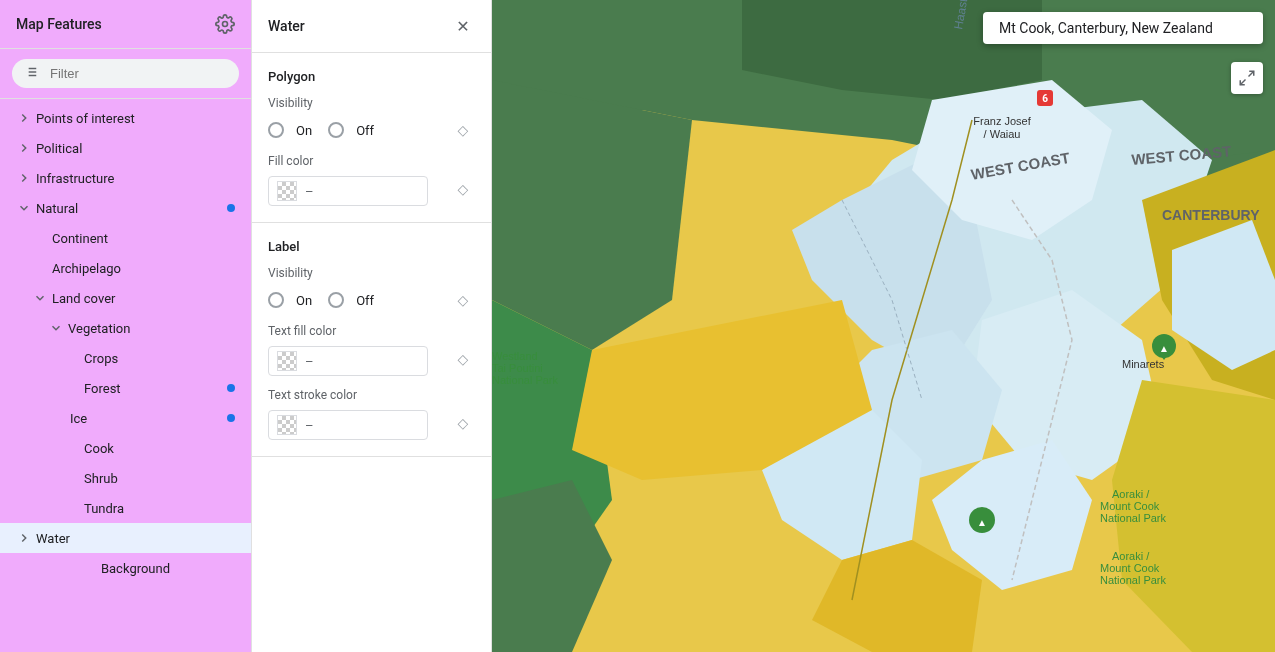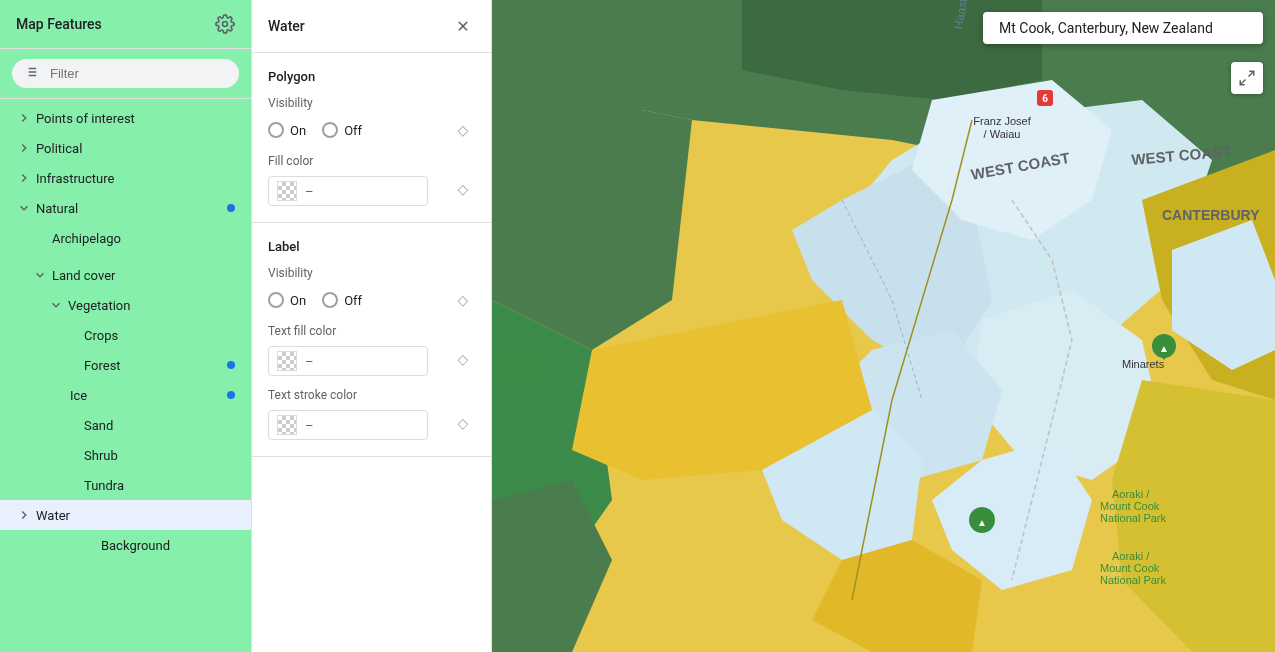--- a/index.html
+++ b/index.html
@@ -2,21 +2,21 @@
 <html><head>
   <meta charset="utf-8">
   <style>
     * { box-sizing: border-box; margin: 0; padding: 0; }
     body { font-family: 'Roboto', Arial, sans-serif; font-size: 13px; display: flex; height: 652px; width: 1275px; overflow: hidden; background: #fff; }
 
     
     .sidebar {
       width: 252px;
       min-width: 252px;
-      background: #86efac;
+      background: #f0abfc;
       border-right: 1px solid #e0e0e0;
       display: flex;
       flex-direction: column;
       height: 652px;
       overflow-y: auto;
     }
 
     .sidebar-header {
       display: flex;
       align-items: center;
@@ -145,21 +145,21 @@
     
     .radio-group {
       display: flex;
       align-items: center;
       gap: 16px;
       margin-bottom: 0;
     }
     .radio-option {
       display: flex;
       align-items: center;
-      gap: 6px;
+      gap: 12px;
       cursor: pointer;
     }
     .radio-circle {
       width: 16px;
       height: 16px;
       border-radius: 50%;
       border: 2px solid #9aa0a6;
       display: flex;
       align-items: center;
       justify-content: center;
@@ -323,23 +323,27 @@
         <span class="chevron">
           <svg width="14" height="14" viewBox="0 0 24 24" fill="none" stroke="#5f6368" stroke-width="2.5">
             <polyline points="6 9 12 15 18 9"></polyline>
           </svg>
         </span>
         <span class="label">Natural</span>
         <span class="dot"></span>
       </div>
       <div class="tree-item" style="padding-left: 32px;">
         <span class="chevron"></span>
+        <span class="label">Continent</span>
+      </div>
+      <div class="tree-item" style="padding-left: 32px;">
+        <span class="chevron"></span>
         <span class="label">Archipelago</span>
       </div>
-      <div class="tree-item" style="padding-left: 32px; margin-top: 7px;">
+      <div class="tree-item" style="padding-left: 32px;">
         <span class="chevron">
           <svg width="14" height="14" viewBox="0 0 24 24" fill="none" stroke="#5f6368" stroke-width="2.5">
             <polyline points="6 9 12 15 18 9"></polyline>
           </svg>
         </span>
         <span class="label">Land cover</span>
       </div>
       <div class="tree-item" style="padding-left: 48px;">
         <span class="chevron">
           <svg width="14" height="14" viewBox="0 0 24 24" fill="none" stroke="#5f6368" stroke-width="2.5">
@@ -357,21 +361,21 @@
         <span class="label">Forest</span>
         <span class="dot"></span>
       </div>
       <div class="tree-item" style="padding-left: 50px;">
         <span class="chevron"></span>
         <span class="label">Ice</span>
         <span class="dot"></span>
       </div>
       <div class="tree-item" style="padding-left: 64px;">
         <span class="chevron"></span>
-        <span class="label">Sand</span>
+        <span class="label">Cook</span>
       </div>
       <div class="tree-item" style="padding-left: 64px;">
         <span class="chevron"></span>
         <span class="label">Shrub</span>
       </div>
       <div class="tree-item" style="padding-left: 64px;">
         <span class="chevron"></span>
         <span class="label">Tundra</span>
       </div>
       <div class="tree-item selected" style="padding-left: 16px;">

